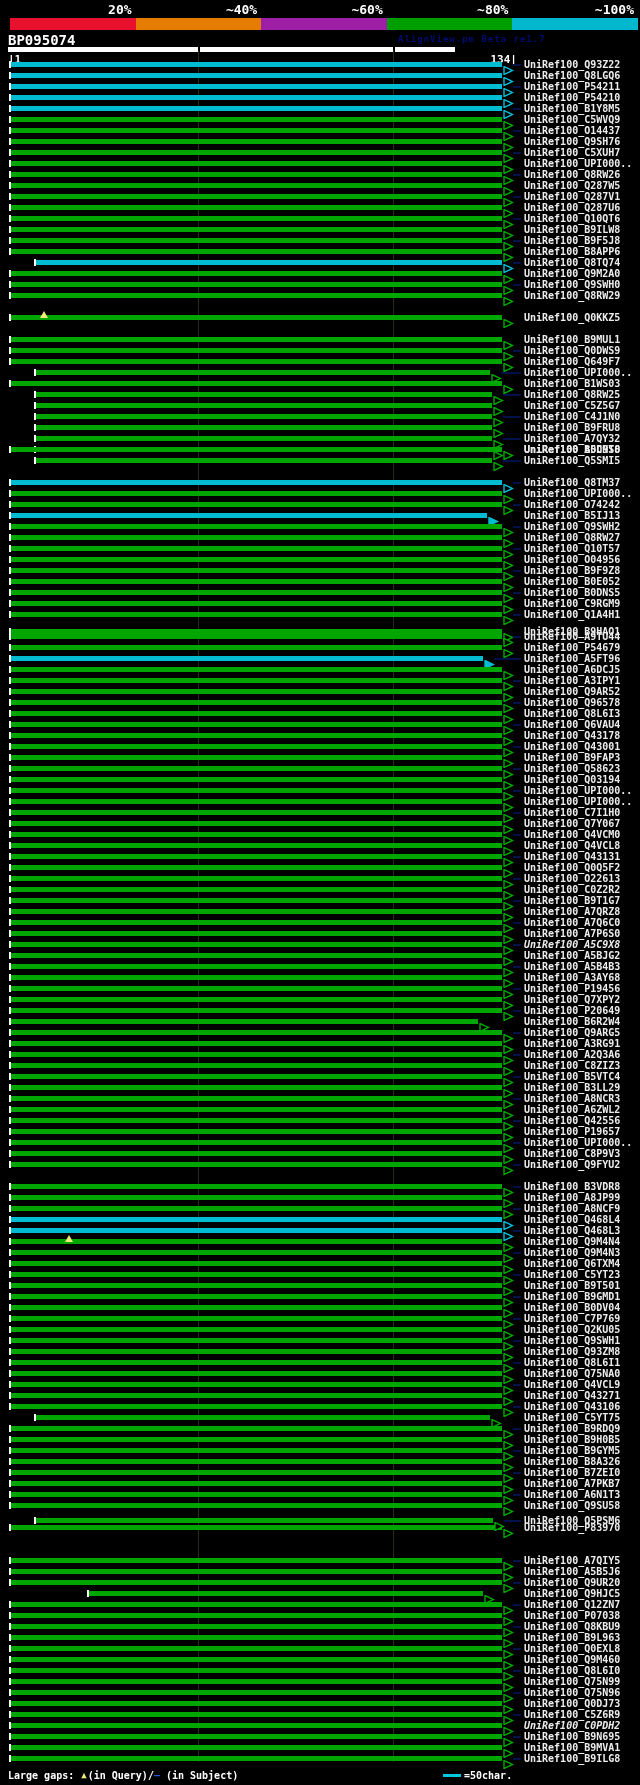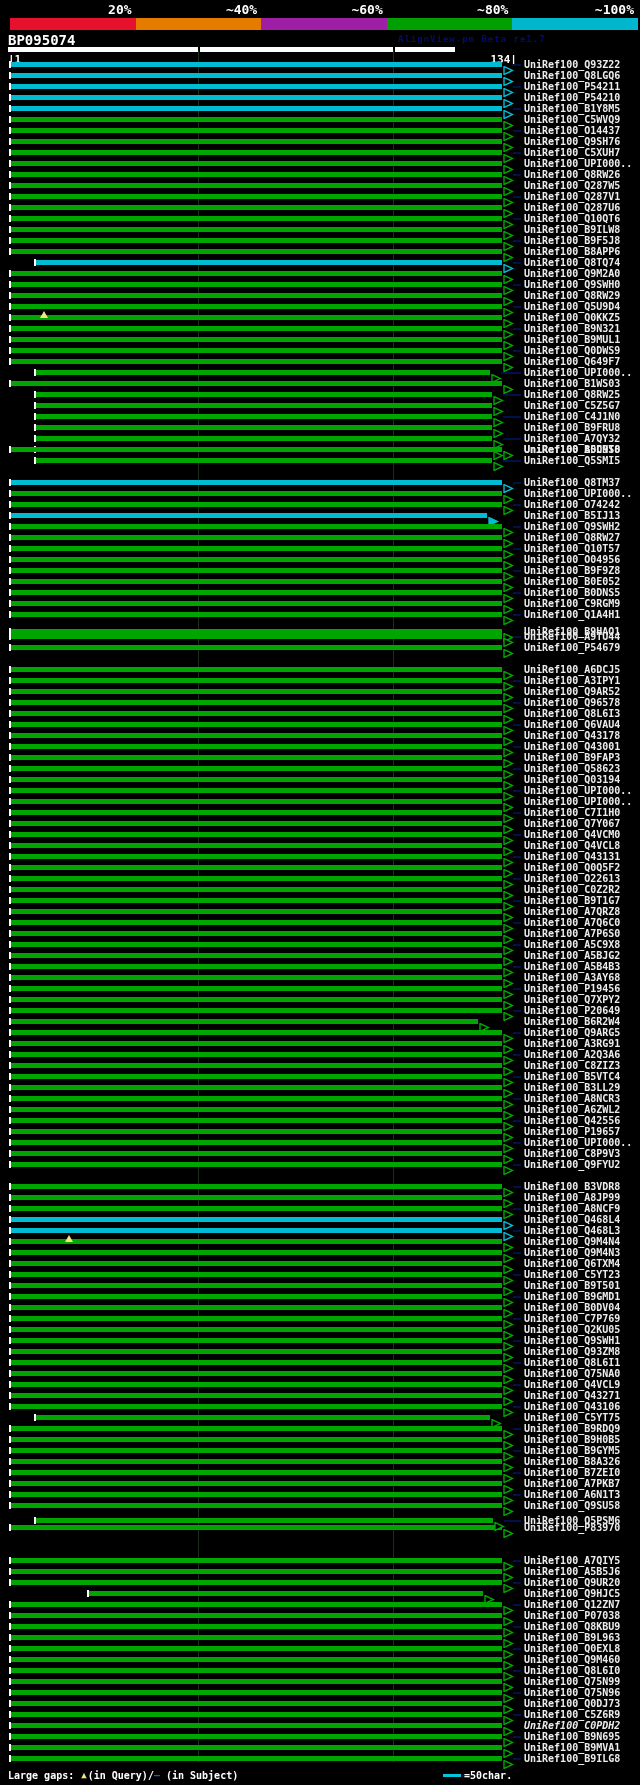--- a/index.html
+++ b/index.html
@@ -255,46 +255,28 @@
         <span class="row-label">UniRef100_Q9SWH0</span>
       </div>
       <div class="row" style="top: 290px;">
         <div class="bar" style="left: 10px; width: 492px; background: rgb(0, 166, 0);"></div>
         <div class="start-tick" style="left: 9px;"></div>
         <span class="arrow" style="left: 503px;"><svg width="11" height="9" viewBox="0 0 11 9">
             <polygon points="1,0.5 9.5,4.5 1,8.5" fill="#000" stroke="#00a600" stroke-width="1.4"></polygon>
           </svg></span>
         <span class="row-label">UniRef100_Q8RW29</span>
       </div>
-      <div class="row" style="top: 301px;">
-        <div class="bar" style="left: 10px; width: 492px; background: rgb(0, 166, 0);"></div>
-        <div class="start-tick" style="left: 9px;"></div>
-        <div class="connector" style="left: 513px; width: 8px;"></div>
-        <span class="arrow" style="left: 503px;"><svg width="11" height="9" viewBox="0 0 11 9">
-            <polygon points="1,0.5 9.5,4.5 1,8.5" fill="#000" stroke="#00a600" stroke-width="1.4"></polygon>
-          </svg></span>
-        <span class="row-label">UniRef100_Q5U9D4</span>
-      </div>
       <div class="row" style="top: 312px;">
         <div class="bar" style="left: 10px; width: 492px; background: rgb(0, 166, 0);"></div>
         <div class="start-tick" style="left: 9px;"></div>
         <span class="arrow" style="left: 503px;"><svg width="11" height="9" viewBox="0 0 11 9">
             <polygon points="1,0.5 9.5,4.5 1,8.5" fill="#000" stroke="#00a600" stroke-width="1.4"></polygon>
           </svg></span>
         <div class="gap-marker" style="left: 40px;"></div>
         <span class="row-label">UniRef100_Q0KKZ5</span>
-      </div>
-      <div class="row" style="top: 323px;">
-        <div class="bar" style="left: 10px; width: 492px; background: rgb(0, 166, 0);"></div>
-        <div class="start-tick" style="left: 9px;"></div>
-        <div class="connector" style="left: 513px; width: 8px;"></div>
-        <span class="arrow" style="left: 503px;"><svg width="11" height="9" viewBox="0 0 11 9">
-            <polygon points="1,0.5 9.5,4.5 1,8.5" fill="#000" stroke="#00a600" stroke-width="1.4"></polygon>
-          </svg></span>
-        <span class="row-label">UniRef100_B9N321</span>
       </div>
       <div class="row" style="top: 334px;">
         <div class="bar" style="left: 10px; width: 492px; background: rgb(0, 166, 0);"></div>
         <div class="start-tick" style="left: 9px;"></div>
         <span class="arrow" style="left: 503px;"><svg width="11" height="9" viewBox="0 0 11 9">
             <polygon points="1,0.5 9.5,4.5 1,8.5" fill="#000" stroke="#00a600" stroke-width="1.4"></polygon>
           </svg></span>
         <span class="row-label">UniRef100_B9MUL1</span>
       </div>
       <div class="row" style="top: 345px;">
@@ -528,20 +510,29 @@
         <span class="row-label">UniRef100_A9TU44</span>
       </div>
       <div class="row" style="top: 642px;">
         <div class="bar" style="left: 10px; width: 492px; background: rgb(0, 166, 0);"></div>
         <div class="start-tick" style="left: 9px;"></div>
         <span class="arrow" style="left: 503px;"><svg width="11" height="9" viewBox="0 0 11 9">
             <polygon points="1,0.5 9.5,4.5 1,8.5" fill="#000" stroke="#00a600" stroke-width="1.4"></polygon>
           </svg></span>
         <span class="row-label">UniRef100_P54679</span>
       </div>
+      <div class="row" style="top: 653px;">
+        <div class="bar" style="left: 10px; width: 473px; background: rgb(0, 188, 210);"></div>
+        <div class="start-tick" style="left: 9px;"></div>
+        <div class="connector" style="left: 494px; width: 27px;"></div>
+        <span class="arrow" style="left: 484px;"><svg width="11" height="9" viewBox="0 0 11 9">
+            <polygon points="1,0.5 9.5,4.5 1,8.5" fill="#00bcd2" stroke="#00bcd2" stroke-width="1.4"></polygon>
+          </svg></span>
+        <span class="row-label">UniRef100_A5FT96</span>
+      </div>
       <div class="row" style="top: 664px;">
         <div class="bar" style="left: 10px; width: 492px; background: rgb(0, 166, 0);"></div>
         <div class="start-tick" style="left: 9px;"></div>
         <span class="arrow" style="left: 503px;"><svg width="11" height="9" viewBox="0 0 11 9">
             <polygon points="1,0.5 9.5,4.5 1,8.5" fill="#000" stroke="#00a600" stroke-width="1.4"></polygon>
           </svg></span>
         <span class="row-label">UniRef100_A6DCJ5</span>
       </div>
       <div class="row" style="top: 675px;">
         <div class="bar" style="left: 10px; width: 492px; background: rgb(0, 166, 0);"></div>
@@ -740,21 +731,21 @@
         <span class="row-label">UniRef100_A7Q6C0</span>
       </div>
       <div class="row" style="top: 928px;">
         <div class="bar" style="left: 10px; width: 492px; background: rgb(0, 166, 0);"></div>
         <div class="start-tick" style="left: 9px;"></div>
         <span class="arrow" style="left: 503px;"><svg width="11" height="9" viewBox="0 0 11 9">
             <polygon points="1,0.5 9.5,4.5 1,8.5" fill="#000" stroke="#00a600" stroke-width="1.4"></polygon>
           </svg></span>
         <span class="row-label">UniRef100_A7P6S0</span>
       </div>
-      <div class="row" style="top: 939px;">
+      <div class="row" style="top: 939px; font-style: italic;">
         <div class="bar" style="left: 10px; width: 492px; background: rgb(0, 166, 0);"></div>
         <div class="start-tick" style="left: 9px;"></div>
         <div class="connector" style="left: 513px; width: 8px;"></div>
         <span class="arrow" style="left: 503px;"><svg width="11" height="9" viewBox="0 0 11 9">
             <polygon points="1,0.5 9.5,4.5 1,8.5" fill="#000" stroke="#00a600" stroke-width="1.4"></polygon>
           </svg></span>
         <span class="row-label">UniRef100_A5C9X8</span>
       </div>
       <div class="row" style="top: 950px;">
         <div class="bar" style="left: 10px; width: 492px; background: rgb(0, 166, 0);"></div>

